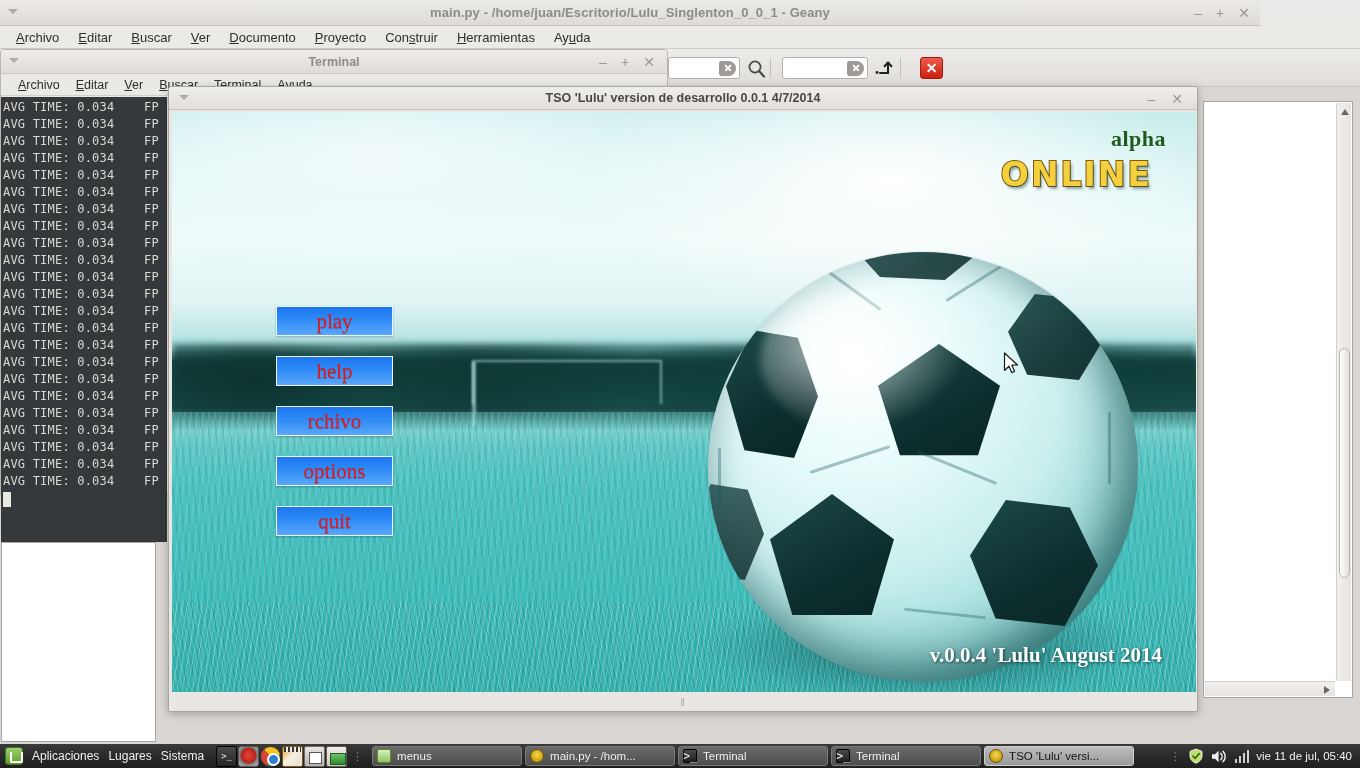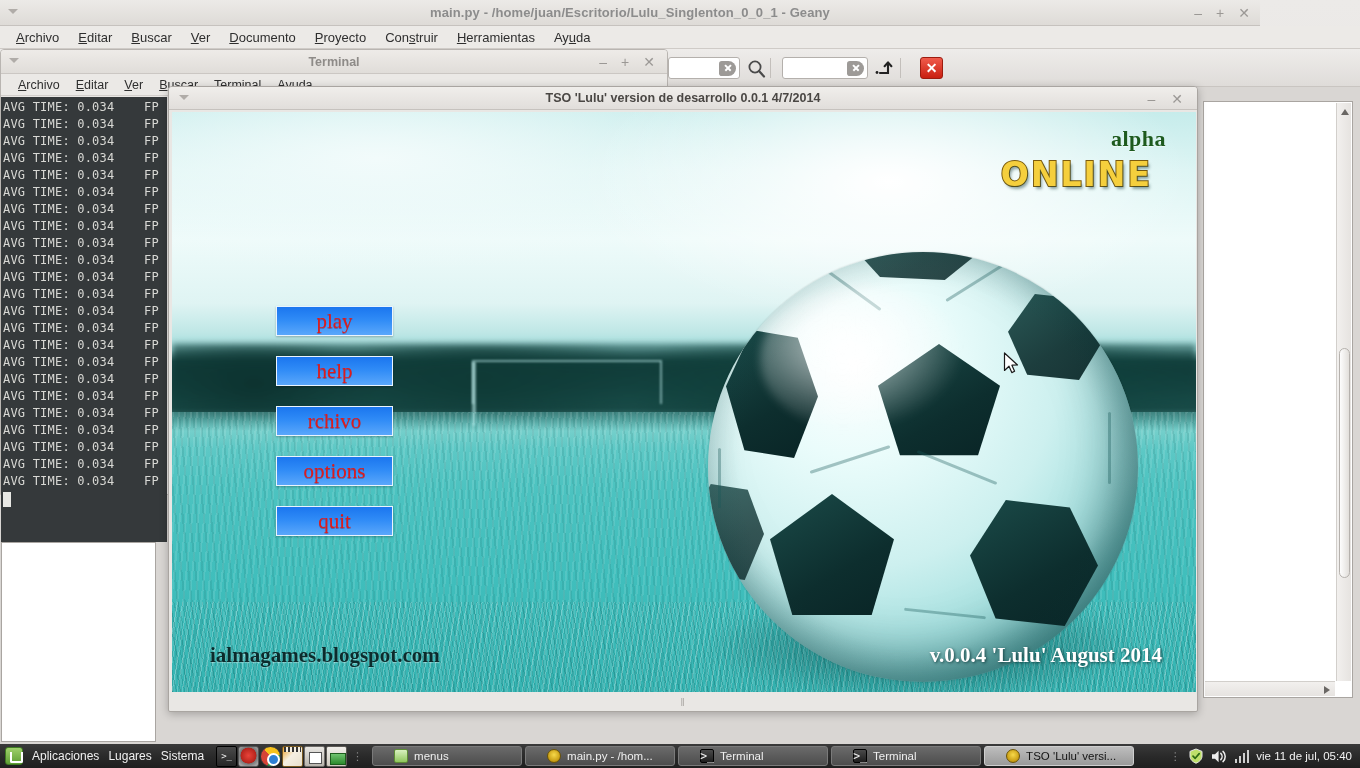--- a/index.html
+++ b/index.html
@@ -329,21 +329,21 @@
     background:#fff; border:1px solid #555; }
   .li-green { background: linear-gradient(180deg,#f0eee9,#cfcabf); border: 1px solid #5d5a55; }
   .li-green::after { content:""; position:absolute; left:3px; top:6px; width:14px; height:10px;
     background: linear-gradient(180deg,#6fc36f,#2d8b2d); border:1px solid #1d5c1d; }
   .tb-dots { color: #888; margin: 0 5px; font-size: 11px; line-height: 1; }
   .task-btns { display: flex; align-items: center; gap: 3px; margin-left: 4px; }
   .task-btn {
     height: 20px; width: 150px; border-radius: 3px;
     background: linear-gradient(180deg,#6a6a6a 0%, #4d4d4d 100%);
     border: 1px solid #7a7a7a; display: flex; align-items: center;
-    padding: 0 21px; gap: 6px; overflow: hidden;
+    padding: 0 4px; gap: 6px; overflow: hidden;
   }
   .task-btn.active {
     background: linear-gradient(180deg,#bdbdbd 0%, #9a9a9a 100%);
     border: 1px solid #cfcfcf; color: #111;
   }
   .task-btn span { font-size: 11.5px; white-space: nowrap; color: #efefef; }
   .task-btn.active span { color: #141414; }
   .ti { width: 14px; height: 14px; flex: 0 0 14px; border-radius: 2px; }
   .ti-folder { background: linear-gradient(180deg,#d9f0c0,#8fc65c); border: 1px solid #5d8c35; }
   .ti-geany { background: radial-gradient(circle at 50% 40%, #f7d94a 0%, #c79b12 70%, #8a6b08 100%);
@@ -531,21 +531,20 @@
             <span>rchivo</span>
           </div>
           <div class="game-btn">
             <span>options</span>
           </div>
           <div class="game-btn">
             <span>quit</span>
           </div>
         </div>
 
-      <div class="site-text">ialmagames.blogspot.com</div>
       <div class="version-text">v.0.0.4 'Lulu' August 2014</div>
 
       <svg class="cursor-arrow" width="18" height="24" viewBox="0 0 18 24">
         <path d="M1.5 1 L1.5 18.5 L6 14.2 L8.8 20.6 L11.6 19.3 L8.9 13.2 L14.5 13 Z" fill="#ffffff" stroke="#1a1a1a" stroke-width="1.2" stroke-linejoin="round"></path>
       </svg>
     </div>
     <div class="game-grip">‖</div>
   </div>
 
   <div class="taskbar">

